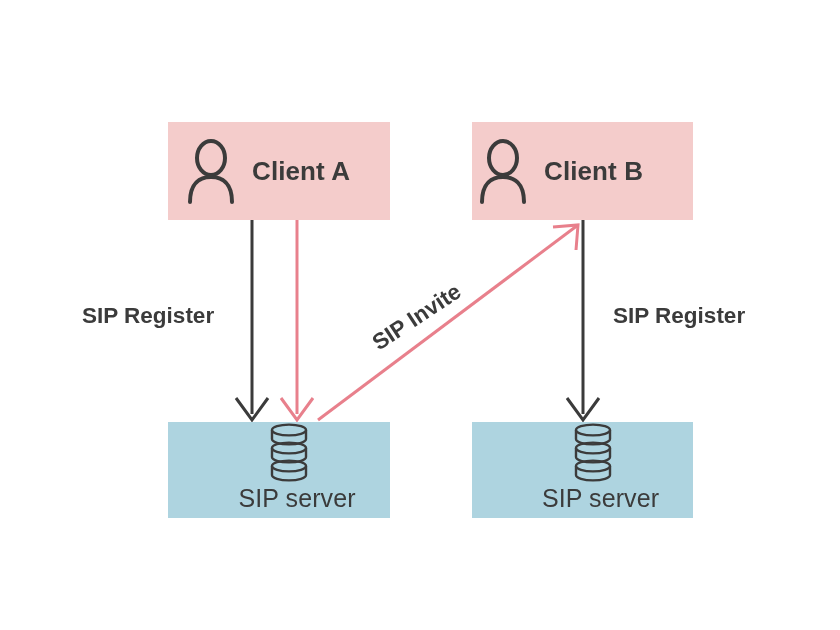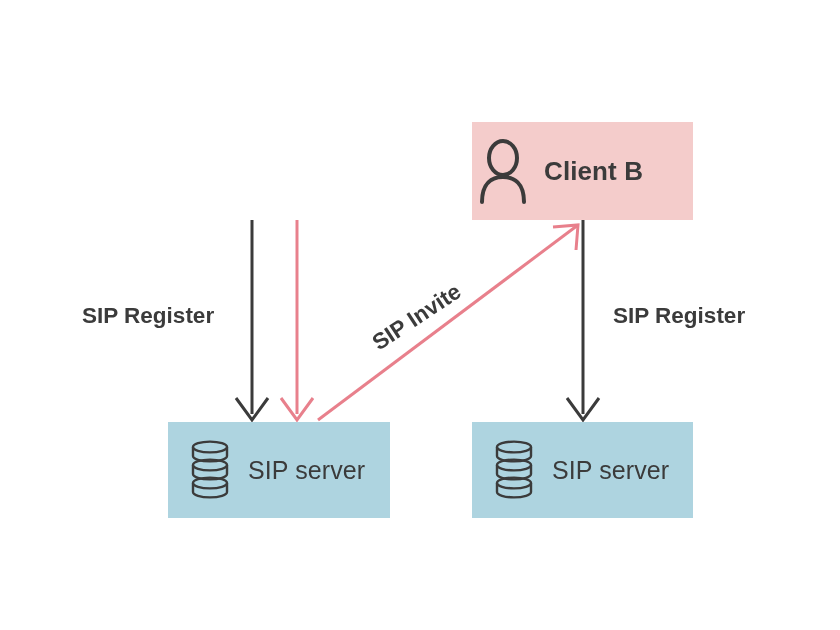--- a/index.html
+++ b/index.html
@@ -35,20 +35,21 @@
     color: #3b3b3b;
     font-size: 26px;
     letter-spacing: 0.1px;
     white-space: nowrap;
   }
   .client-box {
     background: #f4cccb;
   }
   .server-box {
     background: #aed4e0;
+    flex-direction: column;
   }
   .server-box .node-label {
     font-weight: normal;
     color: #3b3b3b;
     font-size: 25px;
   }
   .edge-label {
     position: absolute;
     font-weight: bold;
     color: #3b3b3b;
@@ -88,20 +89,27 @@
       <line x1="583" y1="220" x2="583" y2="414" stroke="#3b3b3b" stroke-width="3"></line>
       <polyline points="567,398 583,420 599,398" fill="none" stroke="#3b3b3b" stroke-width="3" stroke-linecap="butt" stroke-linejoin="miter"></polyline>
     </g>
 
     <g>
       <line x1="318" y1="420" x2="578" y2="225" stroke="#e8808c" stroke-width="3"></line>
       <polyline points="553,227 578,225 576,250" fill="none" stroke="#e8808c" stroke-width="3" stroke-linecap="butt" stroke-linejoin="miter"></polyline>
     </g>
   </svg>
 
+  <div class="node-box client-box" style="left:168px; top:122px; width:222px; height:98px; padding-left:18px;">
+    <svg class="node-icon" width="50" height="66" viewBox="0 0 50 66">
+      <ellipse cx="25" cy="20" rx="14" ry="17" fill="none" stroke="#3b3b3b" stroke-width="4"></ellipse>
+      <path d="M4 64 C4 45, 14 39, 25 39 C36 39, 46 45, 46 64" fill="none" stroke="#3b3b3b" stroke-width="4" stroke-linecap="round"></path>
+    </svg>
+    <span class="node-label" style="margin-left:16px;">Client A</span>
+  </div>
 
   <div class="node-box client-box" style="left:472px; top:122px; width:221px; height:98px; padding-left:6px;">
     <svg class="node-icon" width="50" height="66" viewBox="0 0 50 66">
       <ellipse cx="25" cy="20" rx="14" ry="17" fill="none" stroke="#3b3b3b" stroke-width="4"></ellipse>
       <path d="M4 64 C4 45, 14 39, 25 39 C36 39, 46 45, 46 64" fill="none" stroke="#3b3b3b" stroke-width="4" stroke-linecap="round"></path>
     </svg>
     <span class="node-label" style="margin-left:16px;">Client B</span>
   </div>
 
   <div class="node-box server-box" style="left:168px; top:422px; width:222px; height:96px; padding-left:20px;">

